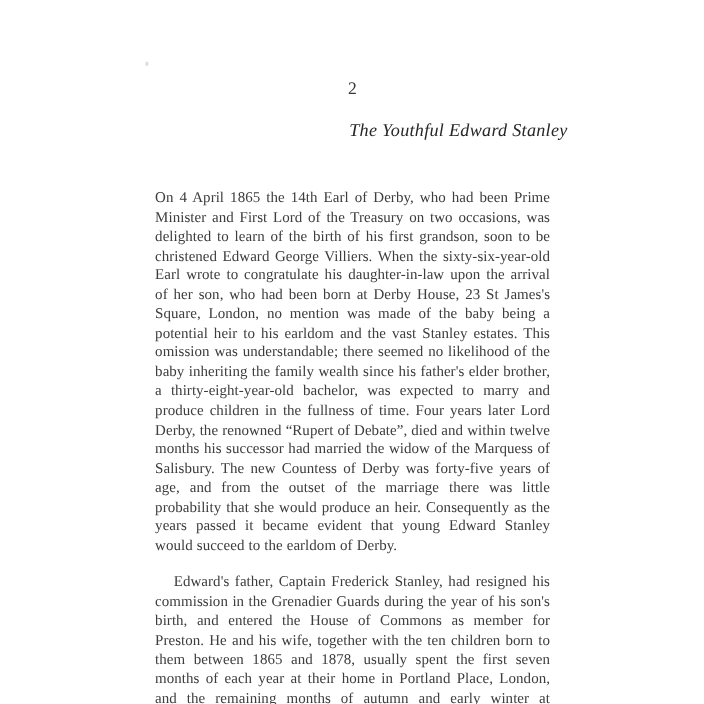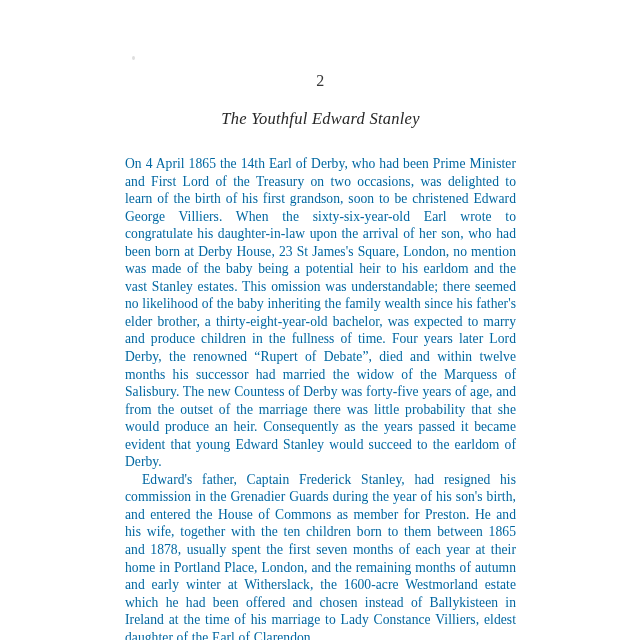--- a/index.html
+++ b/index.html
@@ -47,39 +47,39 @@
     text-align: center;
     font-size: 16px;
     font-weight: normal;
     color: #3a3a3a;
     letter-spacing: 0.3px;
   }
 
   .chapter-title {
     margin: 0;
     padding-top: 19px;
-    text-align: center;
+    text-align: right;
     font-style: italic;
     font-weight: normal;
     font-size: 16.5px;
     color: #2b2b2b;
     letter-spacing: 0.25px;
   }
 
   .body-text {
     padding-top: 26px;
   }
 
   .body-text p {
-    margin: 0;
+    margin: 16px;
     text-align: justify;
     text-justify: inter-word;
     font-size: 13.6px;
     line-height: 17.55px;
-    color: #0369a1;
+    color: #404040;
     letter-spacing: 0.05px;
     word-spacing: 0.2px;
     -webkit-font-smoothing: antialiased;
   }
 
   .body-text p + p {
     text-indent: 17px;
   }
 
   

